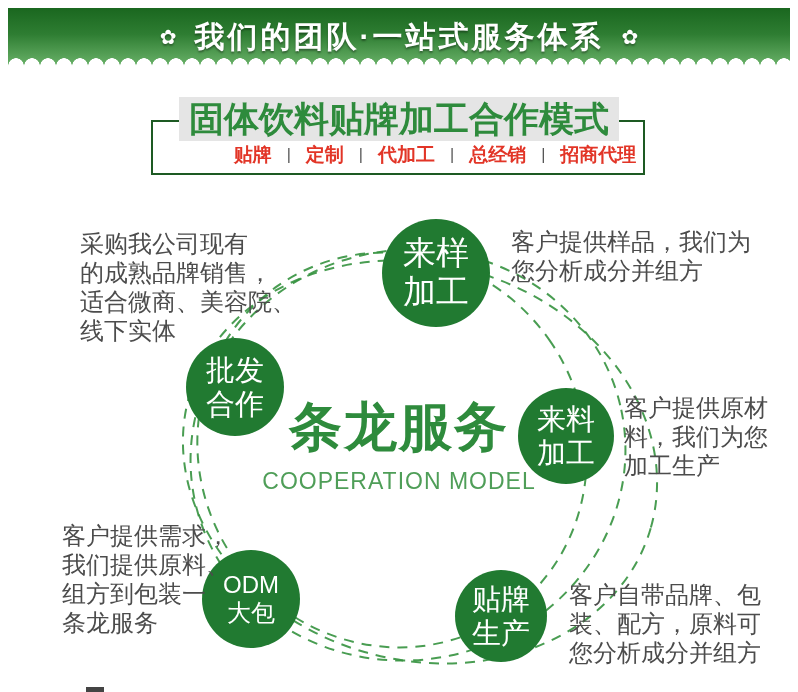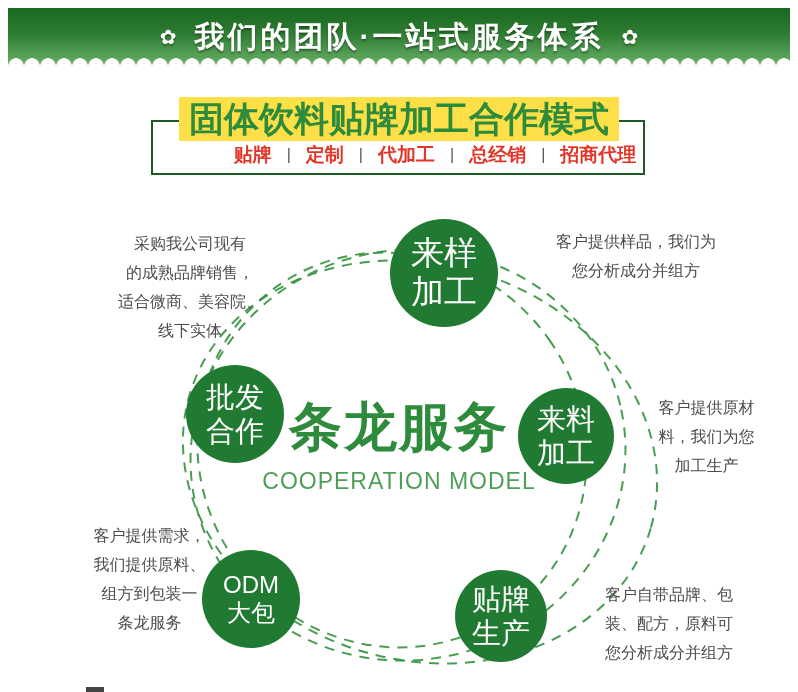--- a/index.html
+++ b/index.html
@@ -31,21 +31,21 @@
   .flower{color:#fff;font-size:20px;margin:0 18px;text-shadow:0 2px 2px rgba(0,0,0,.3);}
   
   .title-box{
     position:absolute;left:151px;top:120px;width:490px;height:51px;
     border:2px solid var(--box-border-green);
   }
   .main-title{
     position:absolute;left:0;top:97px;width:100%;text-align:center;z-index:4;
   }
   .main-title span{
-    display:inline-block;background:#fde047;padding:0 10px;
+    display:inline-block;background:#e5e5e5;padding:0 10px;
     color:var(--title-green);font-size:35px;font-weight:bold;line-height:1.25;
   }
   .tags-row{
     position:absolute;left:0;top:143px;width:100%;text-align:center;z-index:4;
     font-size:19px;font-weight:bold;color:var(--tag-red);line-height:24px;margin-left:36px;
   }
   .tag-sep{color:#555;font-weight:normal;font-size:16px;margin:0 15px;vertical-align:1px;}
   
   .rings{position:absolute;left:0;top:0;width:798px;height:692px;z-index:1;}
   .rings ellipse{fill:none;stroke:var(--ring-green);stroke-width:2;stroke-dasharray:10 8;opacity:.9;}
@@ -56,32 +56,31 @@
   }
   .center-sub{
     color:var(--center-sub-green);font-size:23px;letter-spacing:1px;margin-top:12px;
   }
   
   .node{
     position:absolute;border-radius:50%;background:var(--circle-green);z-index:2;
     display:flex;align-items:center;justify-content:center;text-align:center;
   }
   .node-label{color:#fff;white-space:pre-line;line-height:1.18;font-size:29px;}
-  .node-sample   {left:390px;top:219px;width:108px;height:108px;}
+  .node-sample   {left:382px;top:219px;width:108px;height:108px;}
   .node-sample .node-label{font-size:33px;}
-  .node-wholesale{left:186px;top:365px;width:98px;height:98px;text-align:center;}
+  .node-wholesale{left:186px;top:338px;width:98px;height:98px;text-align:center;}
   .node-material {left:518px;top:388px;width:96px;height:96px;}
   .node-odm      {left:202px;top:550px;width:98px;height:98px;}
   .node-odm .node-label{font-size:24px;}
   .node-oem      {left:455px;top:570px;width:92px;height:92px;}
   
   .note{
-    position:absolute;z-index:3;color:var(--text-gray);font-size:16px;line-height:29px;
+    position:absolute;z-index:3;color:var(--text-gray);font-size:24px;line-height:29px;
     white-space:pre-line;
-    text-align:center;
   }
   .note-wholesale{left:80px;top:229px;width:220px;}
   .note-sample   {left:511px;top:227px;width:250px;}
   .note-material {left:624px;top:393px;width:165px;}
   .note-odm      {left:62px;top:521px;width:175px;}
   .note-oem      {left:569px;top:580px;width:200px;}
   
   .crop-artifact{position:absolute;left:86px;top:687px;width:18px;height:5px;background:#444;}
 </style>
 </head>

